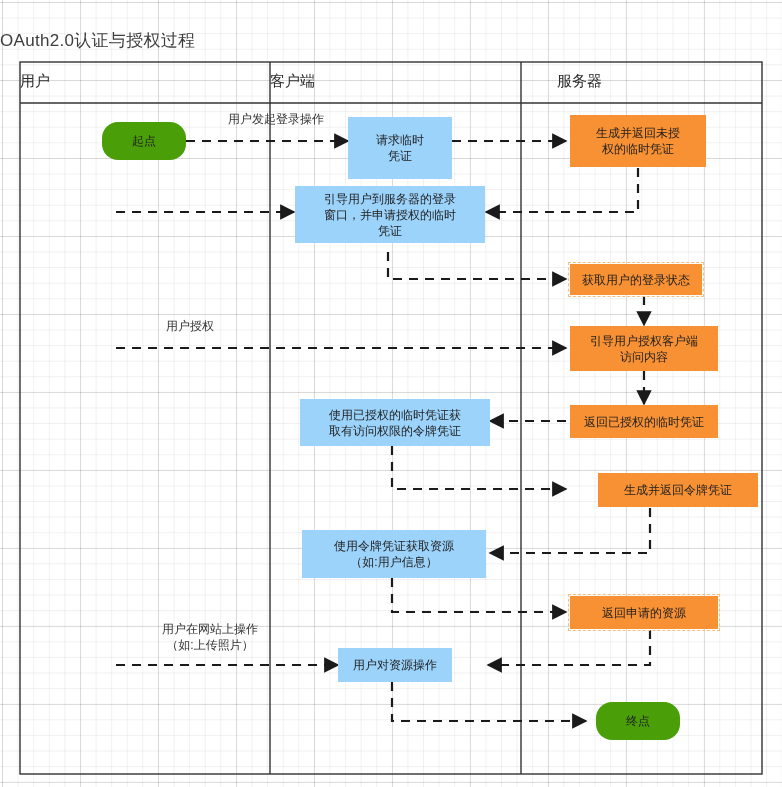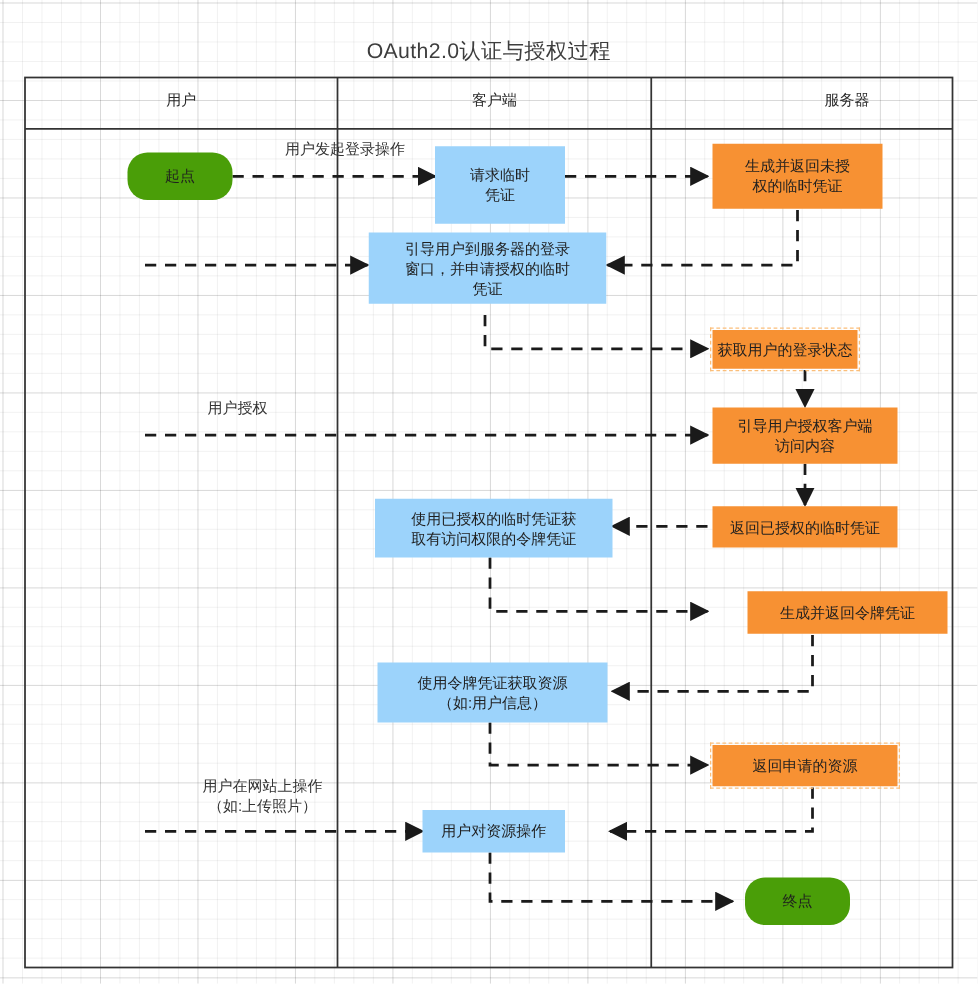--- a/index.html
+++ b/index.html
@@ -16,25 +16,25 @@
       linear-gradient(to right, rgba(0,0,0,0.055) 1px, transparent 1px),
       linear-gradient(to bottom, rgba(0,0,0,0.055) 1px, transparent 1px),
       linear-gradient(to right, rgba(0,0,0,0.10) 1px, transparent 1px),
       linear-gradient(to bottom, rgba(0,0,0,0.10) 1px, transparent 1px);
     background-size: 15.6px 15.6px, 15.6px 15.6px, 78px 78px, 78px 78px;
     background-position: 2px 2px, 2px 2px, 2px 2px, 2px 2px;
   }
   #svg-layer{position:absolute;left:0;top:0;width:782px;height:787px;}
 
   .title{
-    position:absolute;left:0;top:29px;width:782px;text-align:center;
+    position:absolute;left:0;top:29px;width:782px;
     font-size:17px;color:#3d3d3d;letter-spacing:.3px;
   }
   .lane-header{
-    position:absolute;text-align:center;font-size:12px;color:#2b2b2b;
+    position:absolute;text-align:left;font-size:15px;color:#2b2b2b;
     top:72px;
   }
   .node{
     position:absolute;box-sizing:border-box;
     display:flex;align-items:center;justify-content:center;
     text-align:center;font-size:12px;line-height:16px;color:#1f1f1f;
     padding:2px 4px;
   }
   .node.blue{background:#9CD3FB;}
   .node.orange{background:#F79133;}
@@ -109,21 +109,21 @@
   <div class="node blue" style="left: 348px; top: 117px; width: 104px; height: 62px; white-space: pre-line;">请求临时
 凭证</div>
 
   <div class="node orange" style="left: 570px; top: 115px; width: 136px; height: 52px; white-space: pre-line;">生成并返回未授
 权的临时凭证</div>
 
   <div class="node blue" style="left: 295px; top: 186px; width: 190px; height: 57px; white-space: pre-line;">引导用户到服务器的登录
 窗口，并申请授权的临时
 凭证</div>
 
-  <div class="node orange sel" style="left:570px;top:264px;width:116px;height:31px;">获取用户的登录状态</div>
+  <div class="node orange sel" style="left:570px;top:264px;width:132px;height:31px;">获取用户的登录状态</div>
 
   <div class="node orange" style="left: 570px; top: 326px; width: 148px; height: 45px; white-space: pre-line;">引导用户授权客户端
 访问内容</div>
 
   <div class="node orange" style="left:570px;top:405px;width:148px;height:33px;">返回已授权的临时凭证</div>
 
   <div class="node blue" style="left: 300px; top: 399px; width: 190px; height: 47px; white-space: pre-line;">使用已授权的临时凭证获
 取有访问权限的令牌凭证</div>
 
   <div class="node orange" style="left:570px;top:473px;width:160px;height:34px;margin-left:28px;">生成并返回令牌凭证</div>

